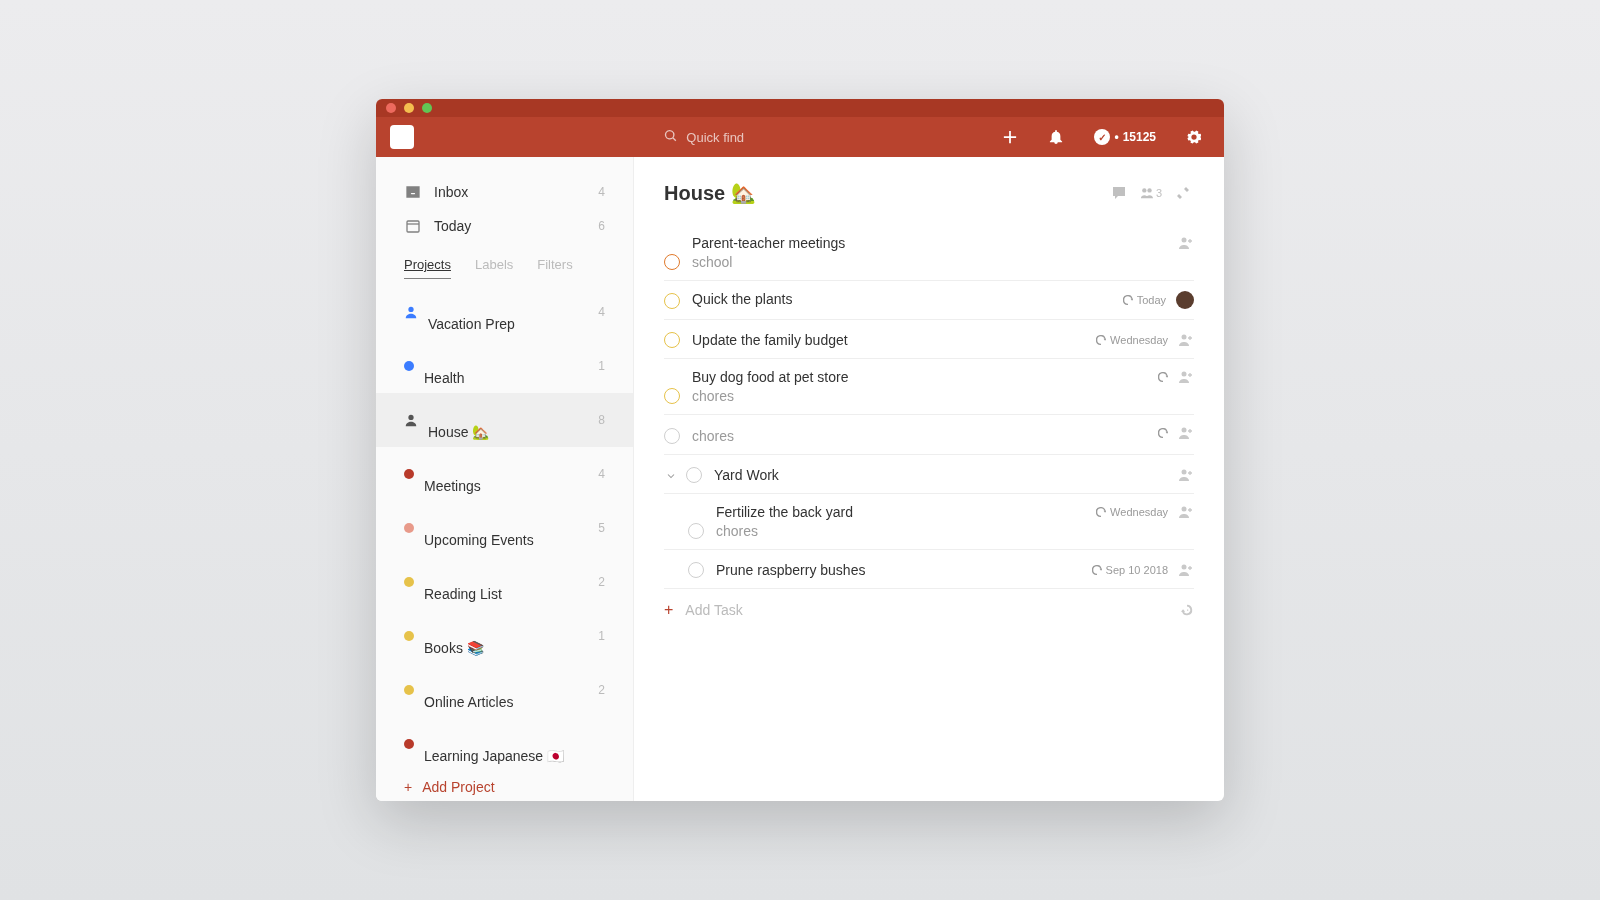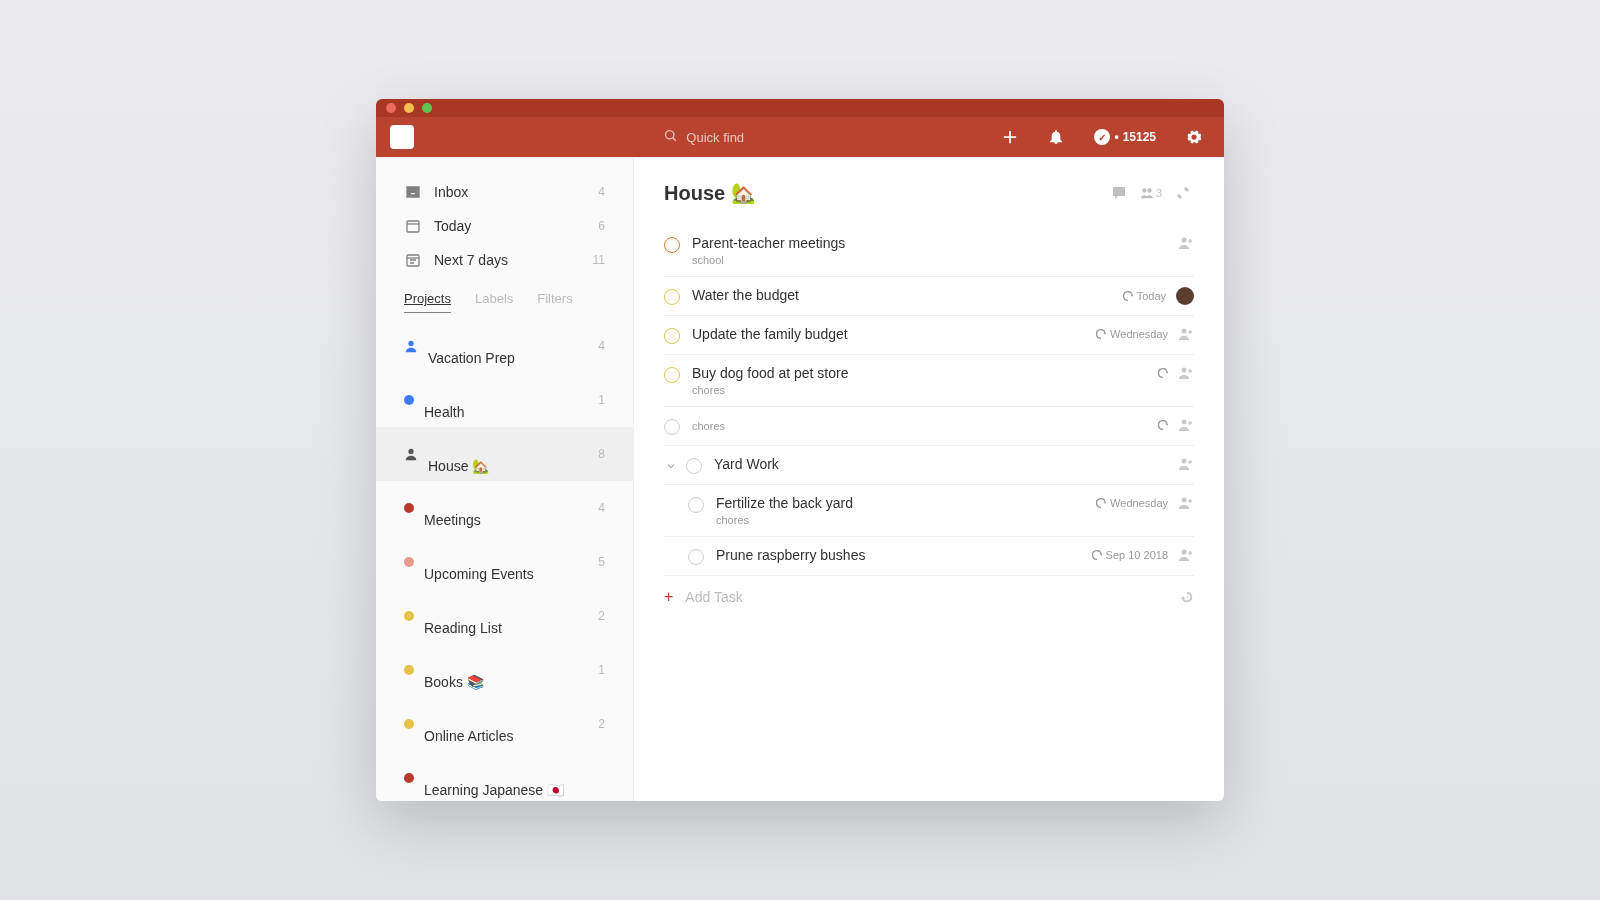--- a/index.html
+++ b/index.html
@@ -139,39 +139,39 @@
   flex:1; padding: 24px 30px 20px 30px; overflow-y:auto;
 }
 .content-head {
   display:flex; align-items:center; gap:10px; margin-bottom: 20px;
 }
 .content-head .title { font-size:20px; font-weight:700; color:var(--text); flex:1; display:flex; align-items:center; gap:6px; }
 .content-head .hicon { width:22px; height:22px; display:flex; align-items:center; justify-content:center; cursor:pointer; }
 .content-head .hicon svg { fill:#c0c0c0; }
 
 .task {
-  display:flex; align-items:flex-start; gap:12px;
+  display:flex; align-items:flex-end; gap:12px;
   padding: 10px 0;
   border-bottom: 1px solid var(--divider);
 }
 .task.sub { padding-left:24px; }
 .task .expand {
   width:14px; height:14px; display:flex; align-items:center; justify-content:center;
   margin-top:3px; cursor:pointer; margin-right:-4px;
 }
 .task .check {
   width:16px; height:16px; border: 1.5px solid #cfcfcf; border-radius:50%;
   margin-top:2px; cursor:pointer; flex-shrink:0;
 }
 .task .check.orange { border-color: var(--priority-orange); }
 .task .check.yellow { border-color: var(--priority-yellow); }
 .task .body { flex:1; display:flex; align-items:flex-start; gap:8px; }
 .task .col { flex:1; }
 .task .t-title { font-size:14px; color:var(--text); }
-.task .t-meta  { font-size:11px; color:var(--text-muted); margin-top:3px; }
+.task .t-meta  { font-size:14px; color:var(--text-muted); margin-top:3px; }
 .task .right { display:flex; align-items:center; gap:10px; flex-shrink:0; white-space:nowrap; }
 .task .due { font-size:11px; color:var(--text-muted); display:flex; align-items:center; gap:4px; }
 .task .due svg { width:10px; height:10px; fill:var(--text-muted); }
 .task .assignee { width:16px; height:16px; }
 .task .assignee svg { fill:#c9c9c9; }
 .task .avatar { width:18px; height:18px; border-radius:50%; background:#5a3d2e; }
 
 .add-task {
   display:flex; align-items:center; gap:12px; padding: 12px 0; color:var(--text-faint);
   font-size:14px; cursor:pointer;
@@ -302,29 +302,20 @@
       </div>
       <div class="side-row">
         <span class="icn">
             <svg viewBox="0 0 16 16" width="16" height="16">
               <use href="#ic-cal"></use>
             </svg>
           </span>
         <span class="label">Today</span>
         <span class="count">6</span>
       </div>
-      <div class="side-row">
-        <span class="icn">
-            <svg viewBox="0 0 16 16" width="16" height="16">
-              <use href="#ic-cal7"></use>
-            </svg>
-          </span>
-        <span class="label">Next 7 days</span>
-        <span class="count">11</span>
-      </div>
 
       <div class="tabs">
         <div class="tab active">Projects</div>
         <div class="tab">Labels</div>
         <div class="tab">Filters</div>
       </div>
 
       <div id="project-list">
           <div class="project-row">
             <span class="person-icn"><svg viewBox="0 0 16 16" width="14" height="14" fill="#3b7cff">
@@ -440,21 +431,21 @@
                 <span class="assignee"><svg viewBox="0 0 16 16" width="16" height="16">
                     <use href="#ic-person-plus"></use>
                   </svg></span>
               </div>
             </div>
           </div>
           <div class="task">
             <span class="check yellow"></span>
             <div class="body">
               <div class="col">
-                <div class="t-title">Water the budget</div>
+                <div class="t-title">Quick the plants</div>
               </div>
               <div class="right">
                 <span class="due">
                   <svg viewBox="0 0 16 16">
                     <use href="#ic-recur"></use>
                   </svg>
                   <span>Today</span>
                 </span>
                 <span class="avatar"></span>
               </div>

